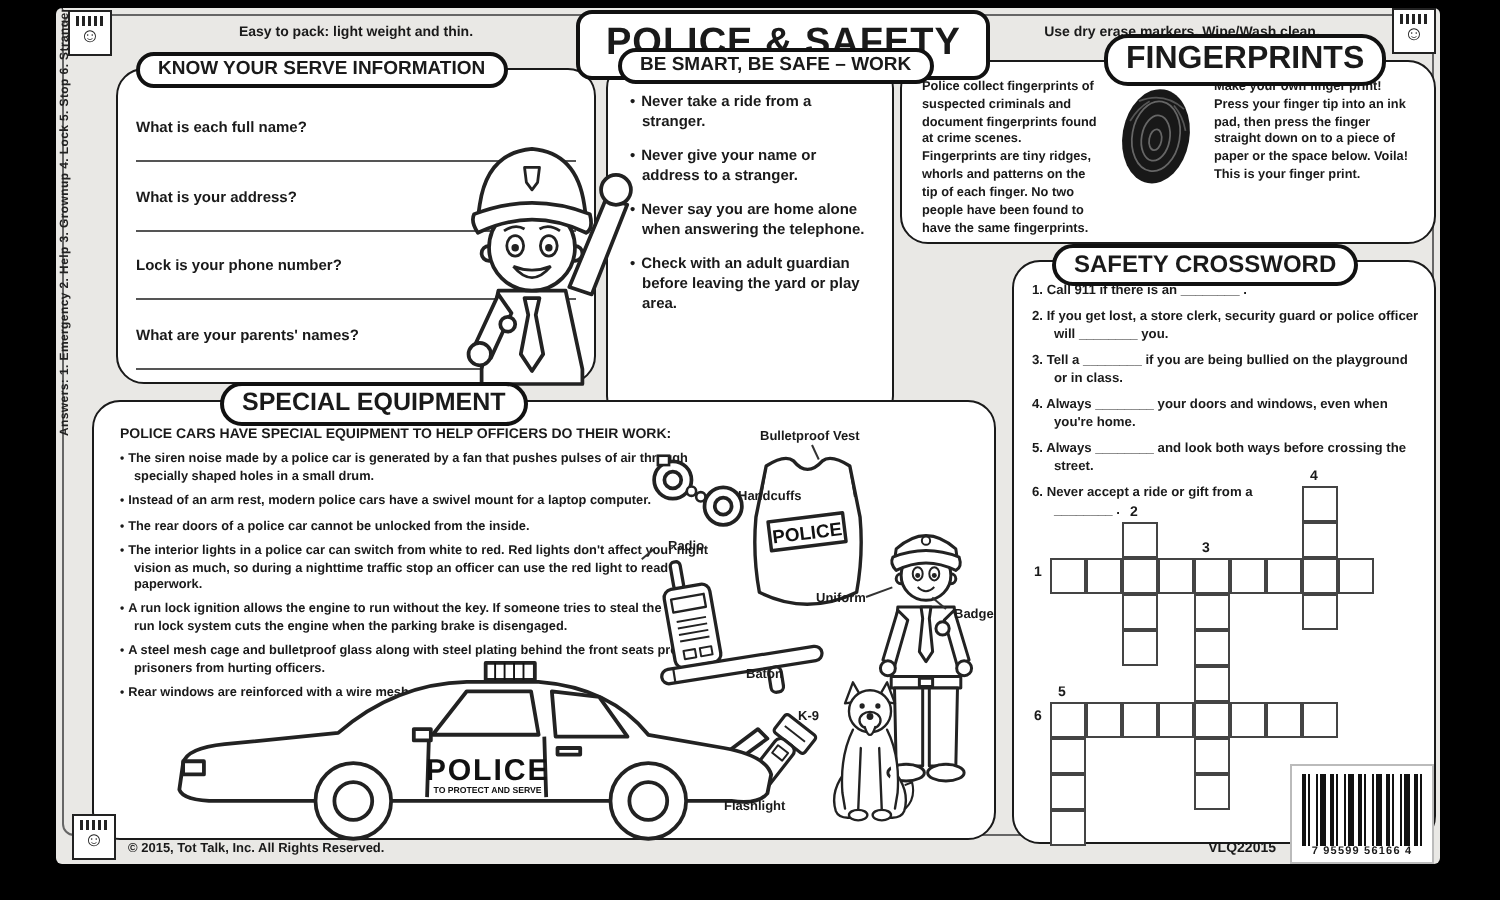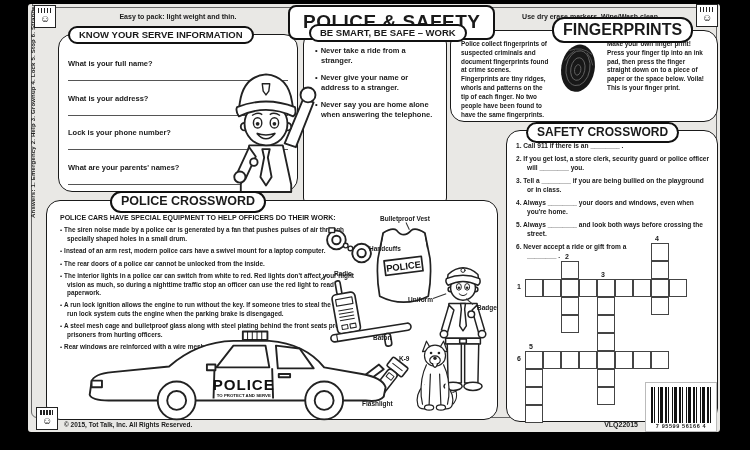--- a/index.html
+++ b/index.html
@@ -105,21 +105,21 @@
   <div id="note-right" class="note">Use dry erase markers. Wipe/Wash clean.</div>
   <div class="logo" style="left:668px; top:0px;">
     <div class="band"></div>
     <div class="face">☺</div>
   </div>
 
   <div id="answers-sidebar">Answers: 1. Emergency   2. Help   3. Grownup   4. Lock   5. Stop   6. Stranger</div>
 
   <div id="know-panel" class="panel">
     <div class="q" style="top:24px;">
-      <span>What is your full name?</span>
+      <span>What is each full name?</span>
       <div class="ln"></div>
     </div>
     <div class="q" style="top:59px;">
       <span>What is your address?</span>
       <div class="ln"></div>
     </div>
     <div class="q" style="top:93px;">
       <span>Lock is your phone number?</span>
       <div class="ln"></div>
     </div>
@@ -127,20 +127,21 @@
       <span>What are your parents' names?</span>
       <div class="ln"></div>
     </div>
   </div>
   <div class="pill" style="left:40px; top:22px; font-size:9.5px;">KNOW YOUR SERVE INFORMATION</div>
 
   <div id="tips-panel" class="panel">
     <div class="tip">Never take a ride from a stranger.</div>
     <div class="tip">Never give your name or address to a stranger.</div>
     <div class="tip">Never say you are home alone when answering the telephone.</div>
+    <div class="tip">Check with an adult guardian before leaving the yard or play area.</div>
   </div>
   <div class="pill" style="left:281px; top:20px; font-size:9.5px;">BE SMART, BE SAFE – WORK</div>
 
   <div class="ill" style="left:182px; top:44px; width:112px; height:148px;">
     <svg viewBox="0 0 120 150">
       <g stroke="#222" stroke-width="2" fill="#fff" stroke-linejoin="round" stroke-linecap="round">
         <path d="M80,98 L100,50 L111,54 L92,102 Z"></path>
         <circle cx="105" cy="46" r="8"></circle>
         <path d="M42,100 L78,100 L87,142 L87,150 L33,150 L33,142 Z"></path>
         <path d="M42,102 L29,130 L38,136 L49,112 Z"></path>
@@ -240,21 +241,21 @@
   <div id="eq-panel" class="panel">
     <div id="eq-intro">POLICE CARS HAVE SPECIAL EQUIPMENT TO HELP OFFICERS DO THEIR WORK:</div>
     <div class="eq">The siren noise made by a police car is generated by a fan that pushes pulses of air through specially shaped holes in a small drum.</div>
     <div class="eq">Instead of an arm rest, modern police cars have a swivel mount for a laptop computer.</div>
     <div class="eq">The rear doors of a police car cannot be unlocked from the inside.</div>
     <div class="eq">The interior lights in a police car can switch from white to red. Red lights don't affect your night vision as much, so during a nighttime traffic stop an officer can use the red light to read paperwork.</div>
     <div class="eq">A run lock ignition allows the engine to run without the key. If someone tries to steal the car, the run lock system cuts the engine when the parking brake is disengaged.</div>
     <div class="eq">A steel mesh cage and bulletproof glass along with steel plating behind the front seats prevents prisoners from hurting officers.</div>
     <div class="eq">Rear windows are reinforced with a wire mesh.</div>
   </div>
-  <div class="pill" style="left:82px; top:187px; font-size:12.5px;">POLICE CROSSWORD</div>
+  <div class="pill" style="left:82px; top:187px; font-size:12.5px;">SPECIAL EQUIPMENT</div>
 
   <div class="ill" style="left:294px; top:222px; width:54px; height:42px;">
     <svg viewBox="0 0 55 45">
       <g stroke="#222" stroke-width="2" fill="none">
         <circle cx="14" cy="15" r="10" fill="#fff"></circle>
           <circle cx="14" cy="15" r="4.5"></circle>
         <circle cx="41" cy="29" r="10" fill="#fff"></circle>
           <circle cx="41" cy="29" r="4.5"></circle>
         <circle cx="24" cy="21" r="2.5" fill="#fff" stroke-width="1.4"></circle>
         <circle cx="29" cy="24" r="2.5" fill="#fff" stroke-width="1.4"></circle>

